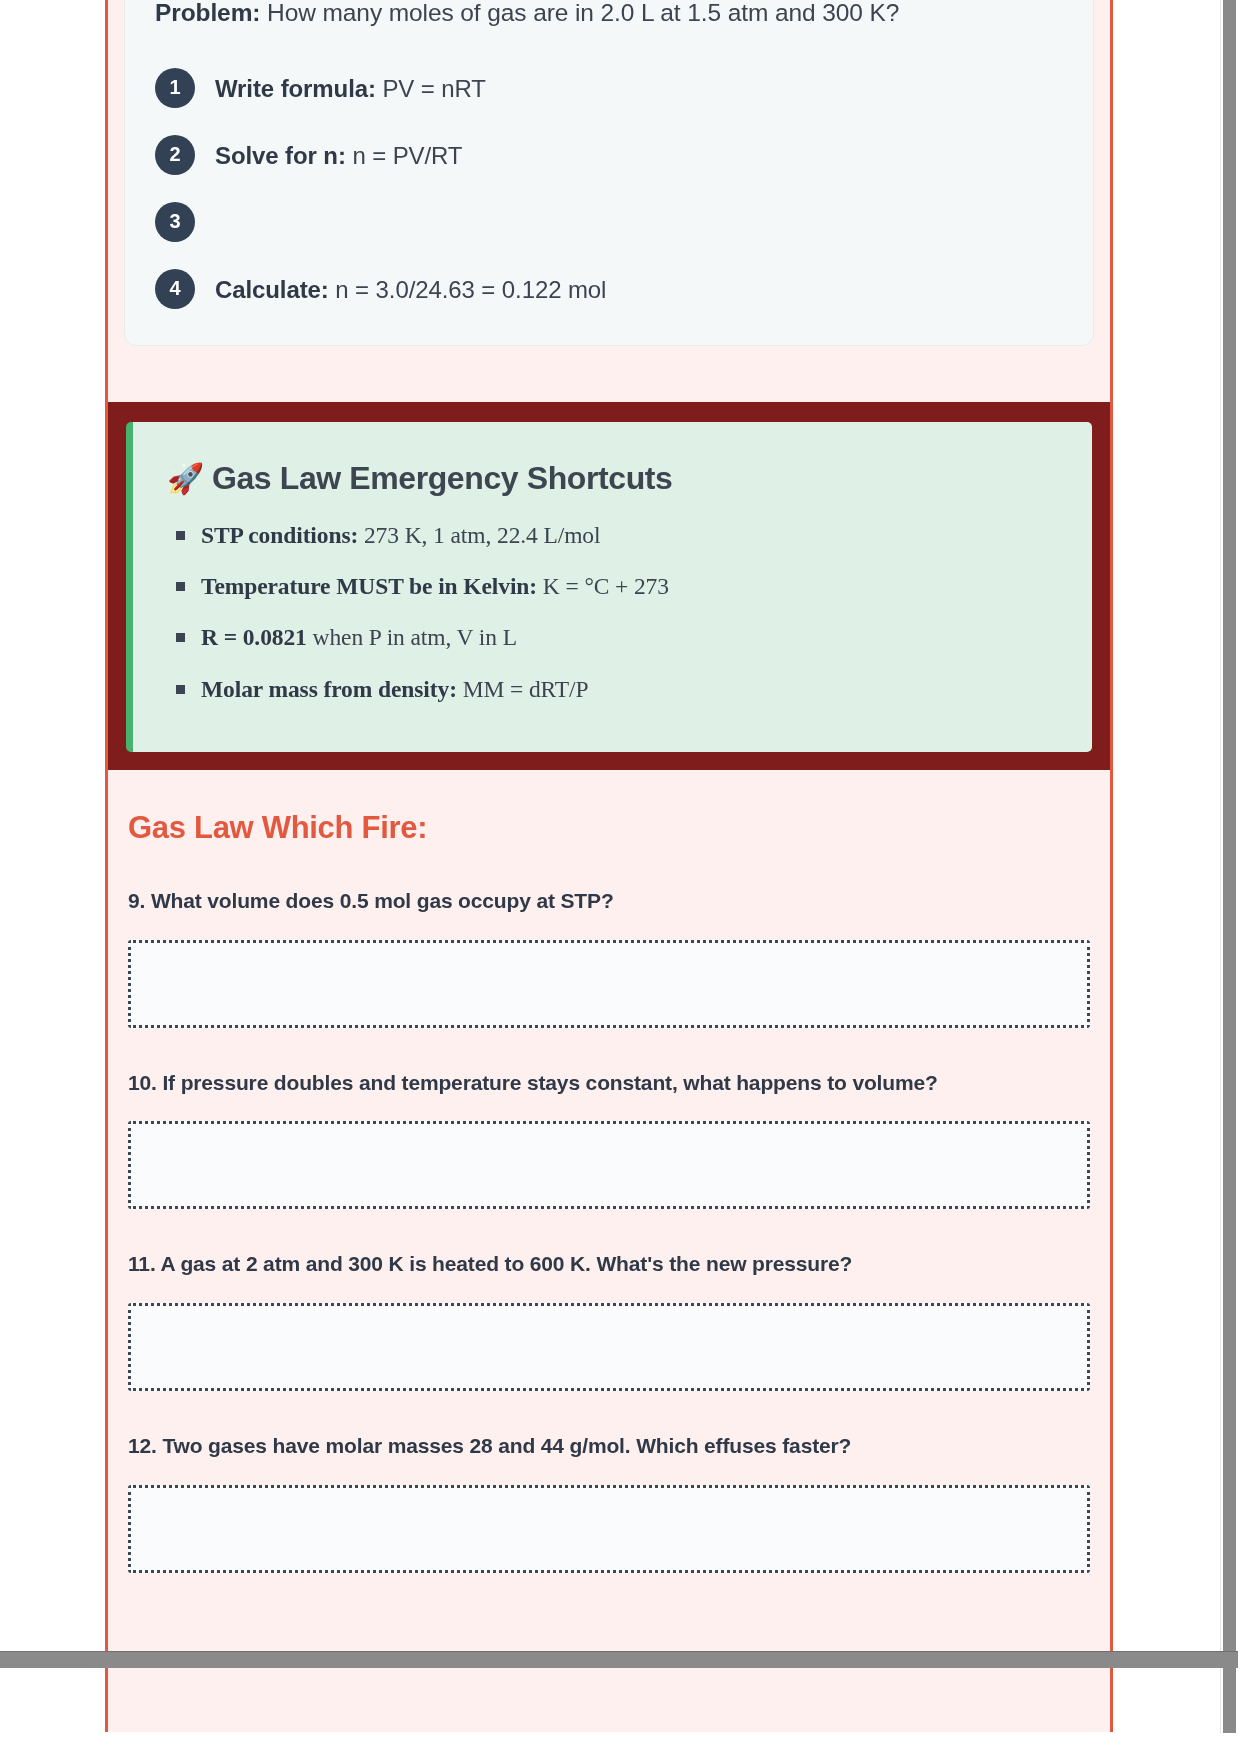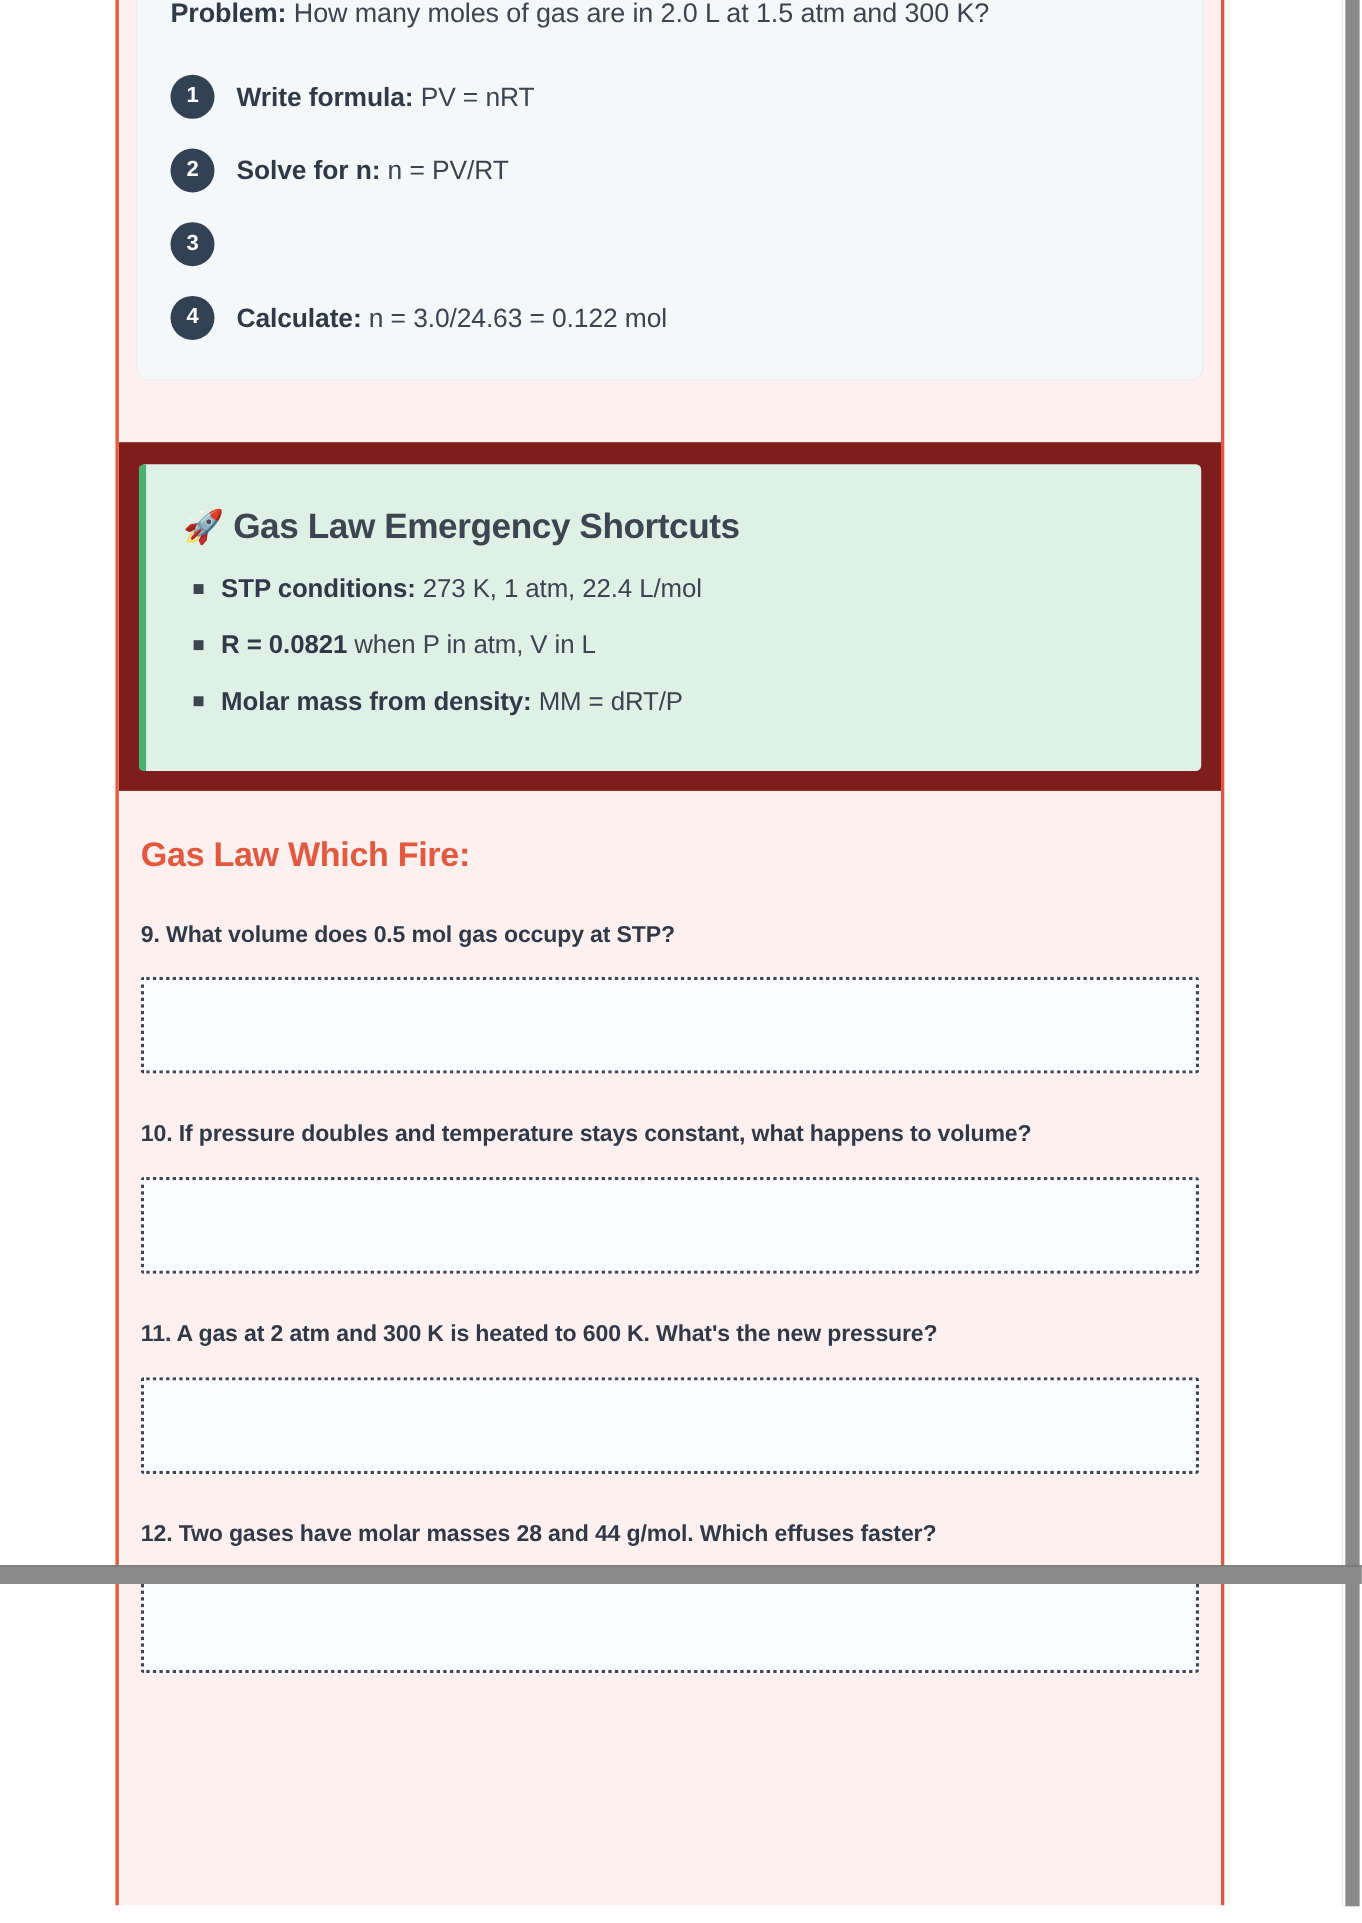--- a/index.html
+++ b/index.html
@@ -13,21 +13,21 @@
     height: 1748px;
     overflow: hidden;
     position: relative;
   }
 
   
   #page-root {
     position: absolute;
     left: 0; top: 0;
     width: 1238px;
-    height: 1440px;
+    height: 1668px;
     background: #ffffff;
   }
 
   
   .v-scrollbar {
     position: absolute;
     top: 0; right: 0;
     width: 17px;
     height: 1733px;
     background: #ffffff;
@@ -135,20 +135,21 @@
     font-weight: 700;
     color: #3d4551;
     letter-spacing: -0.4px;
     margin: 8px 0 22px 0;
   }
   .shortcut-title .emoji { font-size: 30px; margin-right: 8px; }
   .shortcut-list {
     margin: 0;
     padding-left: 34px;
     list-style: none;
+    font-family: Liberation Serif, serif;
   }
   .shortcut-list li {
     font-size: 23.5px;
     line-height: 1.42;
     color: #3b4450;
     margin-bottom: 18px;
     position: relative;
     letter-spacing: -0.1px;
   }
   .shortcut-list li:last-child { margin-bottom: 0; }
@@ -233,20 +234,23 @@
     <div class="shortcut-band">
       <div class="shortcut-box">
         <div class="shortcut-title">
           <span class="emoji">🚀</span><span>Gas Law Emergency Shortcuts</span>
         </div>
         <ul class="shortcut-list">
           <li>
             <b>STP conditions:</b><span> 273 K, 1 atm, 22.4 L/mol</span>
           </li>
           <li>
+            <b>Temperature MUST be in Kelvin:</b><span> K = °C + 273</span>
+          </li>
+          <li>
             <b>R = 0.0821</b><span> when P in atm, V in L</span>
           </li>
           <li>
             <b>Molar mass from density:</b><span> MM = dRT/P</span>
           </li>
         </ul>
       </div>
     </div>
 
     <div class="rapid-section">

